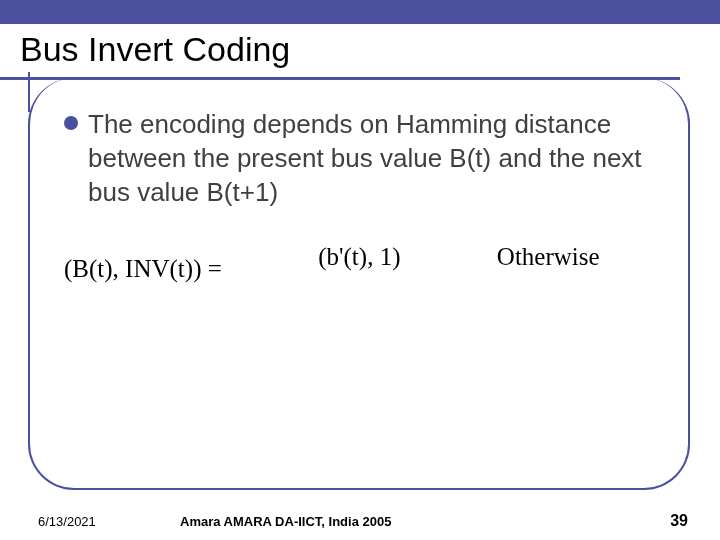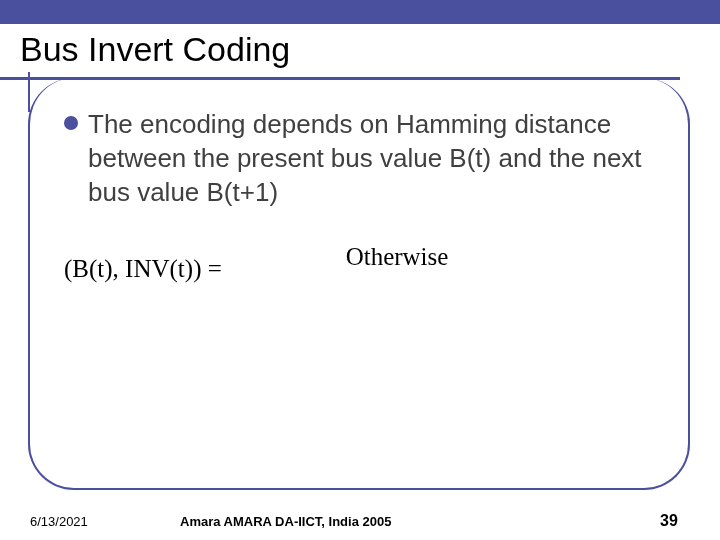--- a/index.html
+++ b/index.html
@@ -106,36 +106,36 @@
     position: absolute;
     left: 0;
     right: 0;
     bottom: 10px;
     display: flex;
     align-items: center;
     font-size: 13px;
     color: #000;
   }
   .footer-date {
-    padding-left: 30px;
+    padding-left: 38px;
     width: 180px;
   }
   .footer-center {
     flex: 1;
     text-align: left;
     font-weight: bold;
     font-size: 13px;
   }
   .footer-num {
     padding-right: 32px;
     font-weight: bold;
     font-family: "Comic Sans MS", "Arial Rounded MT Bold", Arial, sans-serif;
     font-size: 16px;
     width: 70px;
-    text-align: center;
+    text-align: right;
   }
 </style>
 </head>
 <body>
 
 <div class="top-bar"></div>
 
 <div class="title-row">
   <h1>Bus Invert Coding</h1>
 </div>
@@ -149,20 +149,21 @@
 <div class="content">
 
   <div class="bullet-row">
     <div class="bullet-dot"></div>
     <div class="bullet-text">The encoding depends on Hamming distance between the present bus value B(t) and the next bus value B(t+1)</div>
   </div>
 
   <div class="formula-block">
     <div class="formula-grid">
       <div class="f-left">(B(t), INV(t)) =</div>
+      <div class="f-case2">(b'(t), 1)</div>
       <div class="f-cond2">Otherwise</div>
     </div>
   </div>
 
 
 </div>
 
 <div class="footer">
   <div class="footer-date">6/13/2021</div>
   <div class="footer-center">Amara AMARA DA-IICT, India 2005</div>

